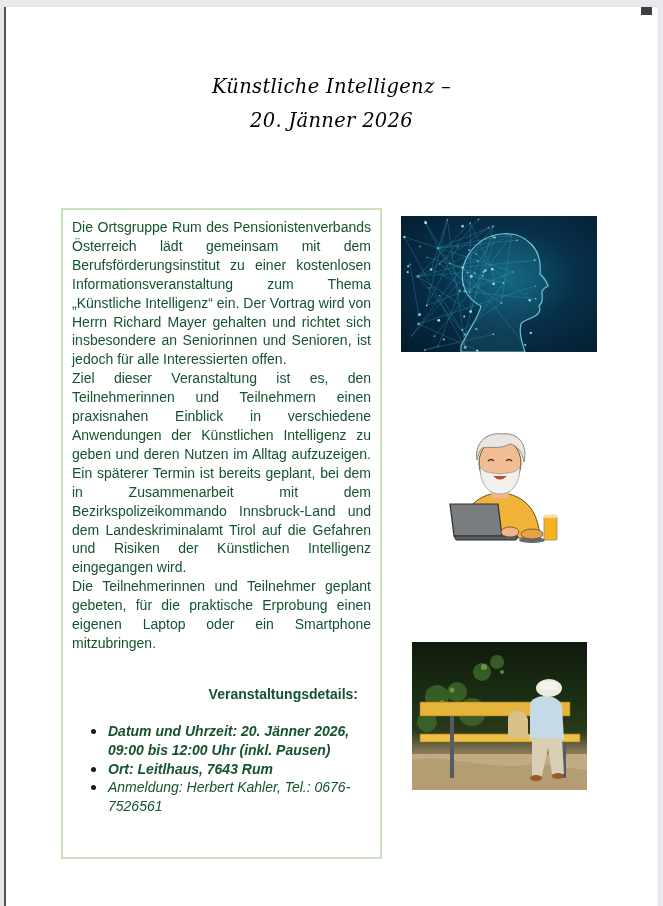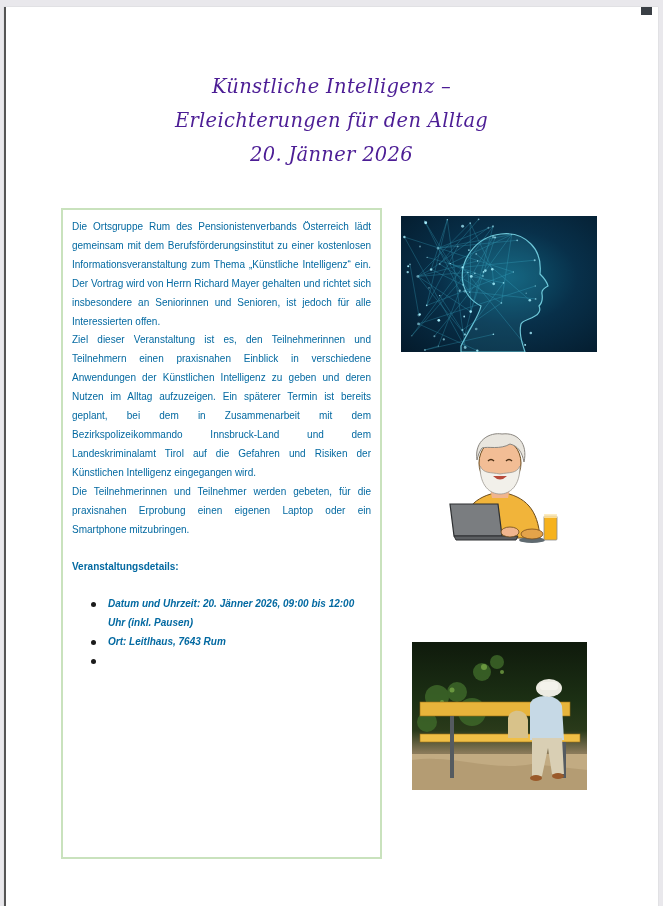--- a/index.html
+++ b/index.html
@@ -12,37 +12,37 @@
     position: absolute; left: 4px; top: 7px; width: 652px; height: 899px;
     background: #ffffff;
     border-left: 2px solid #555;
     box-shadow: 0 0 1px #bbb;
   }
   .corner-mark {
     position: absolute; right: 6px; top: 0px; width: 11px; height: 8px; background: #3a3f45;
   }
   .title {
     position: absolute; left: 0; top: 70px; width: 663px; text-align: center;
-    color: #4c1d95;
+    color: #000000;
     font-family: "DejaVu Serif", serif; font-style: italic;
     font-size: 19.5px; line-height: 34px; letter-spacing: 0.3px;
   }
   .title div { white-space: nowrap; }
   .info-box {
     position: absolute; left: 61px; top: 208px; width: 321px; height: 651px;
     border: 2px solid #c9e2bd;
     box-sizing: border-box;
     padding: 8px 9px 0 9px;
-    color: #0369a1;
-    font-size: 10px; line-height: 18.9px;
+    color: #14532d;
+    font-size: 14px; line-height: 18.9px;
   }
   .para { text-align: justify; text-align-last: left; margin: 0; }
   .para p { margin: 0; }
   .spacer { height: 19px; }
-  .details-heading { font-weight: bold; margin: 0; }
+  .details-heading { font-weight: bold; margin: 13px; text-align: right; }
   .details-list { list-style: none; margin: 18px 0 0 0; padding: 0 0 0 36px; }
   .details-list li { position: relative; padding-left: 0; margin: 0; font-style: italic; }
   .details-list li .bullet {
     position: absolute; left: -17px; top: 7px; width: 5px; height: 5px; border-radius: 50%; background: #1b1b1b;
   }
   .details-list li.bold { font-weight: bold; }
 
   .img-ai {
     position: absolute; left: 401px; top: 216px; width: 196px; height: 136px; overflow: hidden;
     background: radial-gradient(ellipse at 55% 45%, #0e5a75 0%, #08304a 45%, #041a2b 100%);
@@ -56,43 +56,43 @@
 </style>
 </head>
 <body>
 
 <div class="page">
   <div class="corner-mark"></div>
 </div>
 
 <div class="title">
   <div>Künstliche Intelligenz –</div>
-  <div>Erleichterungen für den Alltag</div>
   <div>20. Jänner 2026</div>
 </div>
 
 <div class="info-box">
   <div class="para">
     <p>Die Ortsgruppe Rum des Pensionistenverbands Österreich lädt gemeinsam mit dem Berufsförderungsinstitut zu einer kostenlosen Informationsveranstaltung zum Thema „Künstliche Intelligenz“ ein. Der Vortrag wird von Herrn Richard Mayer gehalten und richtet sich insbesondere an Seniorinnen und Senioren, ist jedoch für alle Interessierten offen.</p>
     <p>Ziel dieser Veranstaltung ist es, den Teilnehmerinnen und Teilnehmern einen praxisnahen Einblick in verschiedene Anwendungen der Künstlichen Intelligenz zu geben und deren Nutzen im Alltag aufzuzeigen. Ein späterer Termin ist bereits geplant, bei dem in Zusammenarbeit mit dem Bezirkspolizeikommando Innsbruck-Land und dem Landeskriminalamt Tirol auf die Gefahren und Risiken der Künstlichen Intelligenz eingegangen wird.</p>
-    <p>Die Teilnehmerinnen und Teilnehmer werden gebeten, für die praxisnahen Erprobung einen eigenen Laptop oder ein Smartphone mitzubringen.</p>
+    <p>Die Teilnehmerinnen und Teilnehmer geplant gebeten, für die praktische Erprobung einen eigenen Laptop oder ein Smartphone mitzubringen.</p>
   </div>
   <div class="spacer"></div>
   <p class="details-heading">Veranstaltungsdetails:</p>
   <ul class="details-list">
     <li class="bold">
       <span class="bullet"></span>
       <span>Datum und Uhrzeit: 20. Jänner 2026, 09:00 bis 12:00 Uhr (inkl. Pausen)</span>
     </li>
     <li class="bold">
       <span class="bullet"></span>
       <span>Ort: Leitlhaus, 7643 Rum</span>
     </li>
     <li>
       <span class="bullet"></span>
+      <span>Anmeldung: Herbert Kahler, Tel.: 0676-7526561</span>
     </li>
   </ul>
 </div>
 
 <div class="img-ai">
   <svg width="196" height="136" viewBox="0 0 196 136" id="ai-svg">
     <path d="M60,130 C70,110 78,100 80,90 C60,80 55,55 70,35 C85,15 115,12 130,28 C138,36 140,48 139,58 C143,62 146,66 147,70 C143,72 140,74 141,78 C142,84 140,88 138,90 C140,94 138,98 134,100 C128,104 122,104 120,108 C118,116 120,124 124,136 L60,136 Z" fill="rgba(60,170,200,0.18)" stroke="#7fe0f0" stroke-width="1.2" opacity="0.85"></path>
     <g id="ai-net" stroke="#3fb4d0" stroke-width="0.5" opacity="0.55">
         <line x1="26.1" y1="41.3" x2="61.5" y2="51.3"></line>
         <line x1="23.9" y1="134.0" x2="92.4" y2="118.3"></line>

